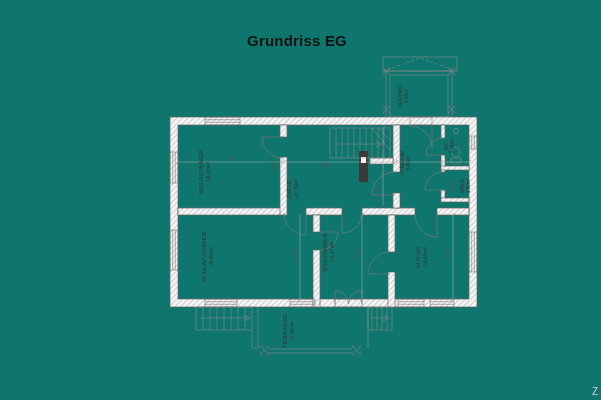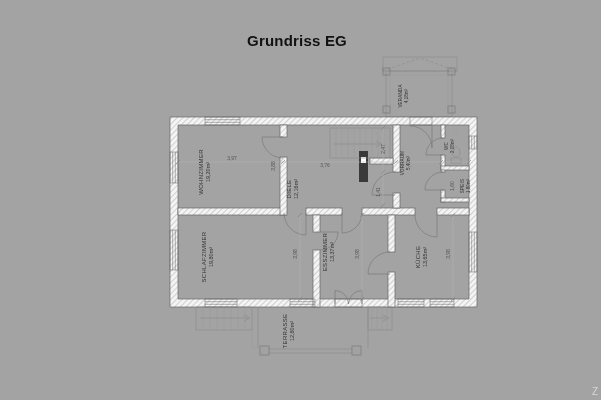--- a/index.html
+++ b/index.html
@@ -1,16 +1,16 @@
 <!DOCTYPE html>
 <html><head>
 <meta charset="utf-8">
 <style>
   html,body{margin:0;padding:0;background:#fff;}
-  .page{position:relative;width:601px;height:400px;background:#a3a3a3;overflow:hidden;
+  .page{position:relative;width:601px;height:400px;background:#0f766e;overflow:hidden;
         font-family:"Liberation Sans",sans-serif;}
   svg{position:absolute;left:0;top:0;}
   svg text{font-family:"Liberation Sans",sans-serif;fill:#333;}
   .title{font-size:15px;font-weight:bold;fill:#111;letter-spacing:.2px;}
   .rn{font-size:6px;letter-spacing:.3px;}
   .ra{font-size:5.5px;}
   .rns{font-size:4.5px;letter-spacing:.2px;}
   .ras{font-size:4.5px;}
   .dim{font-size:5px;fill:#555;}
   .wall{fill:url(#hatch);stroke:#666;stroke-width:.7;}

